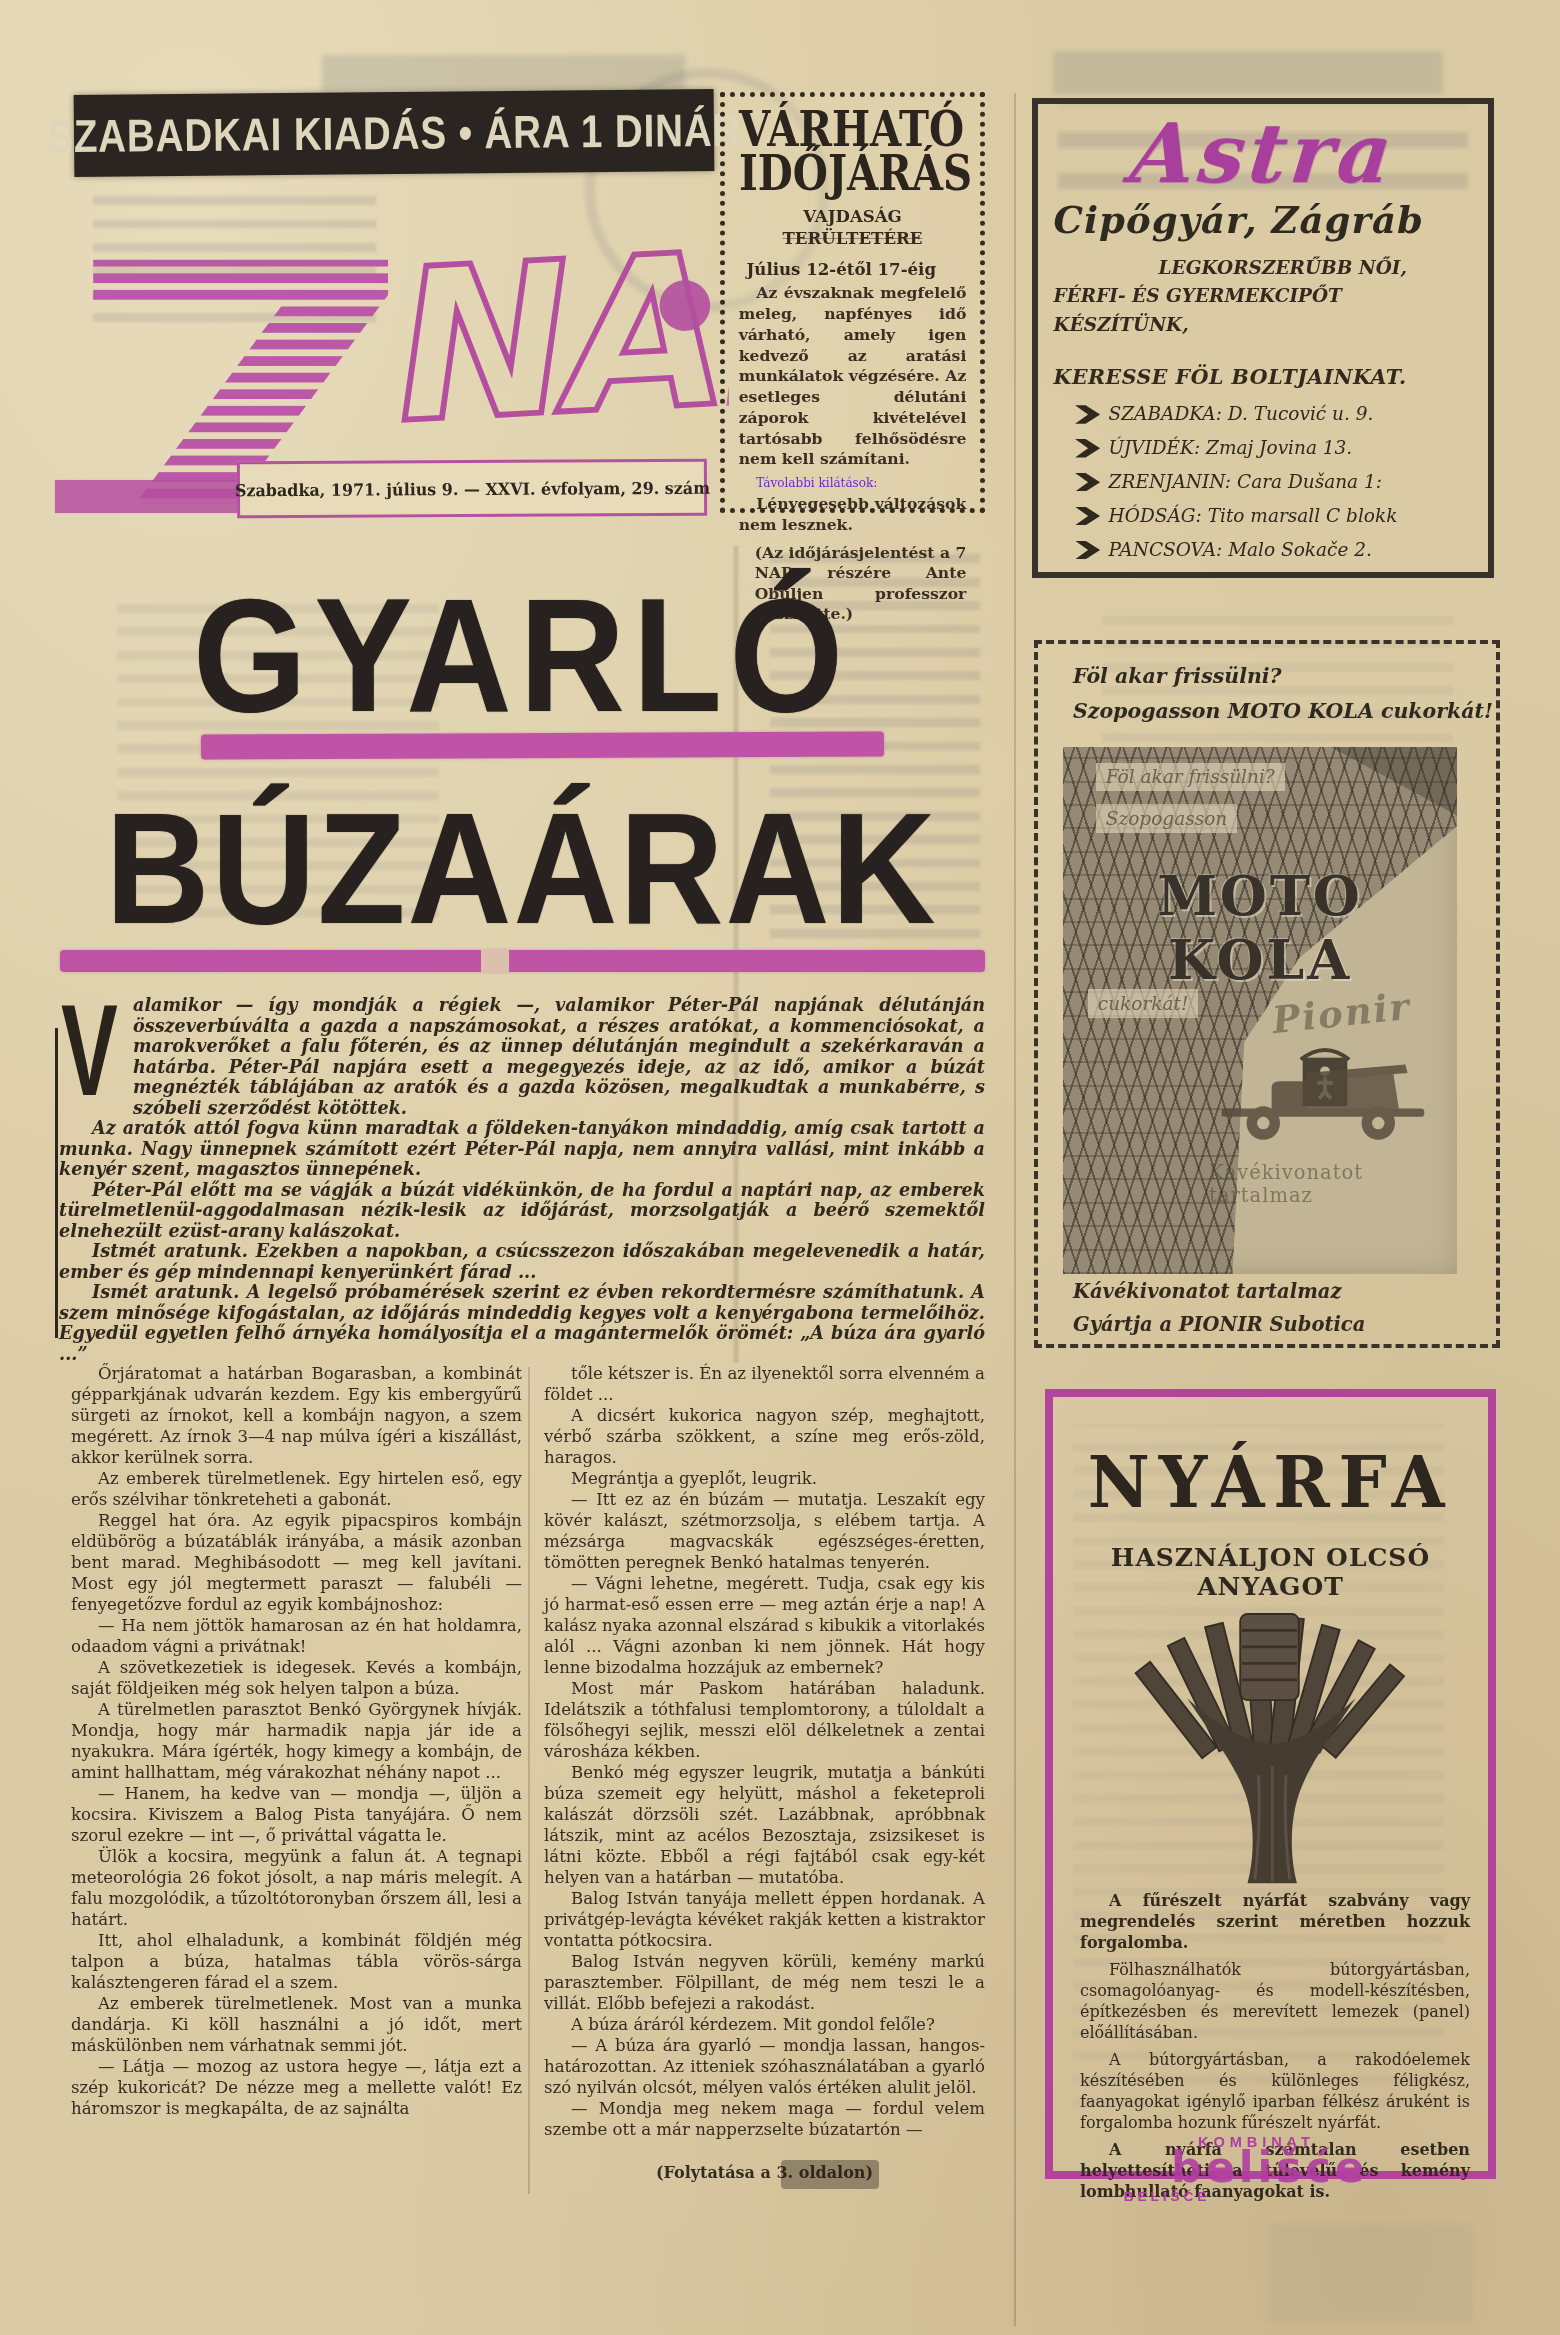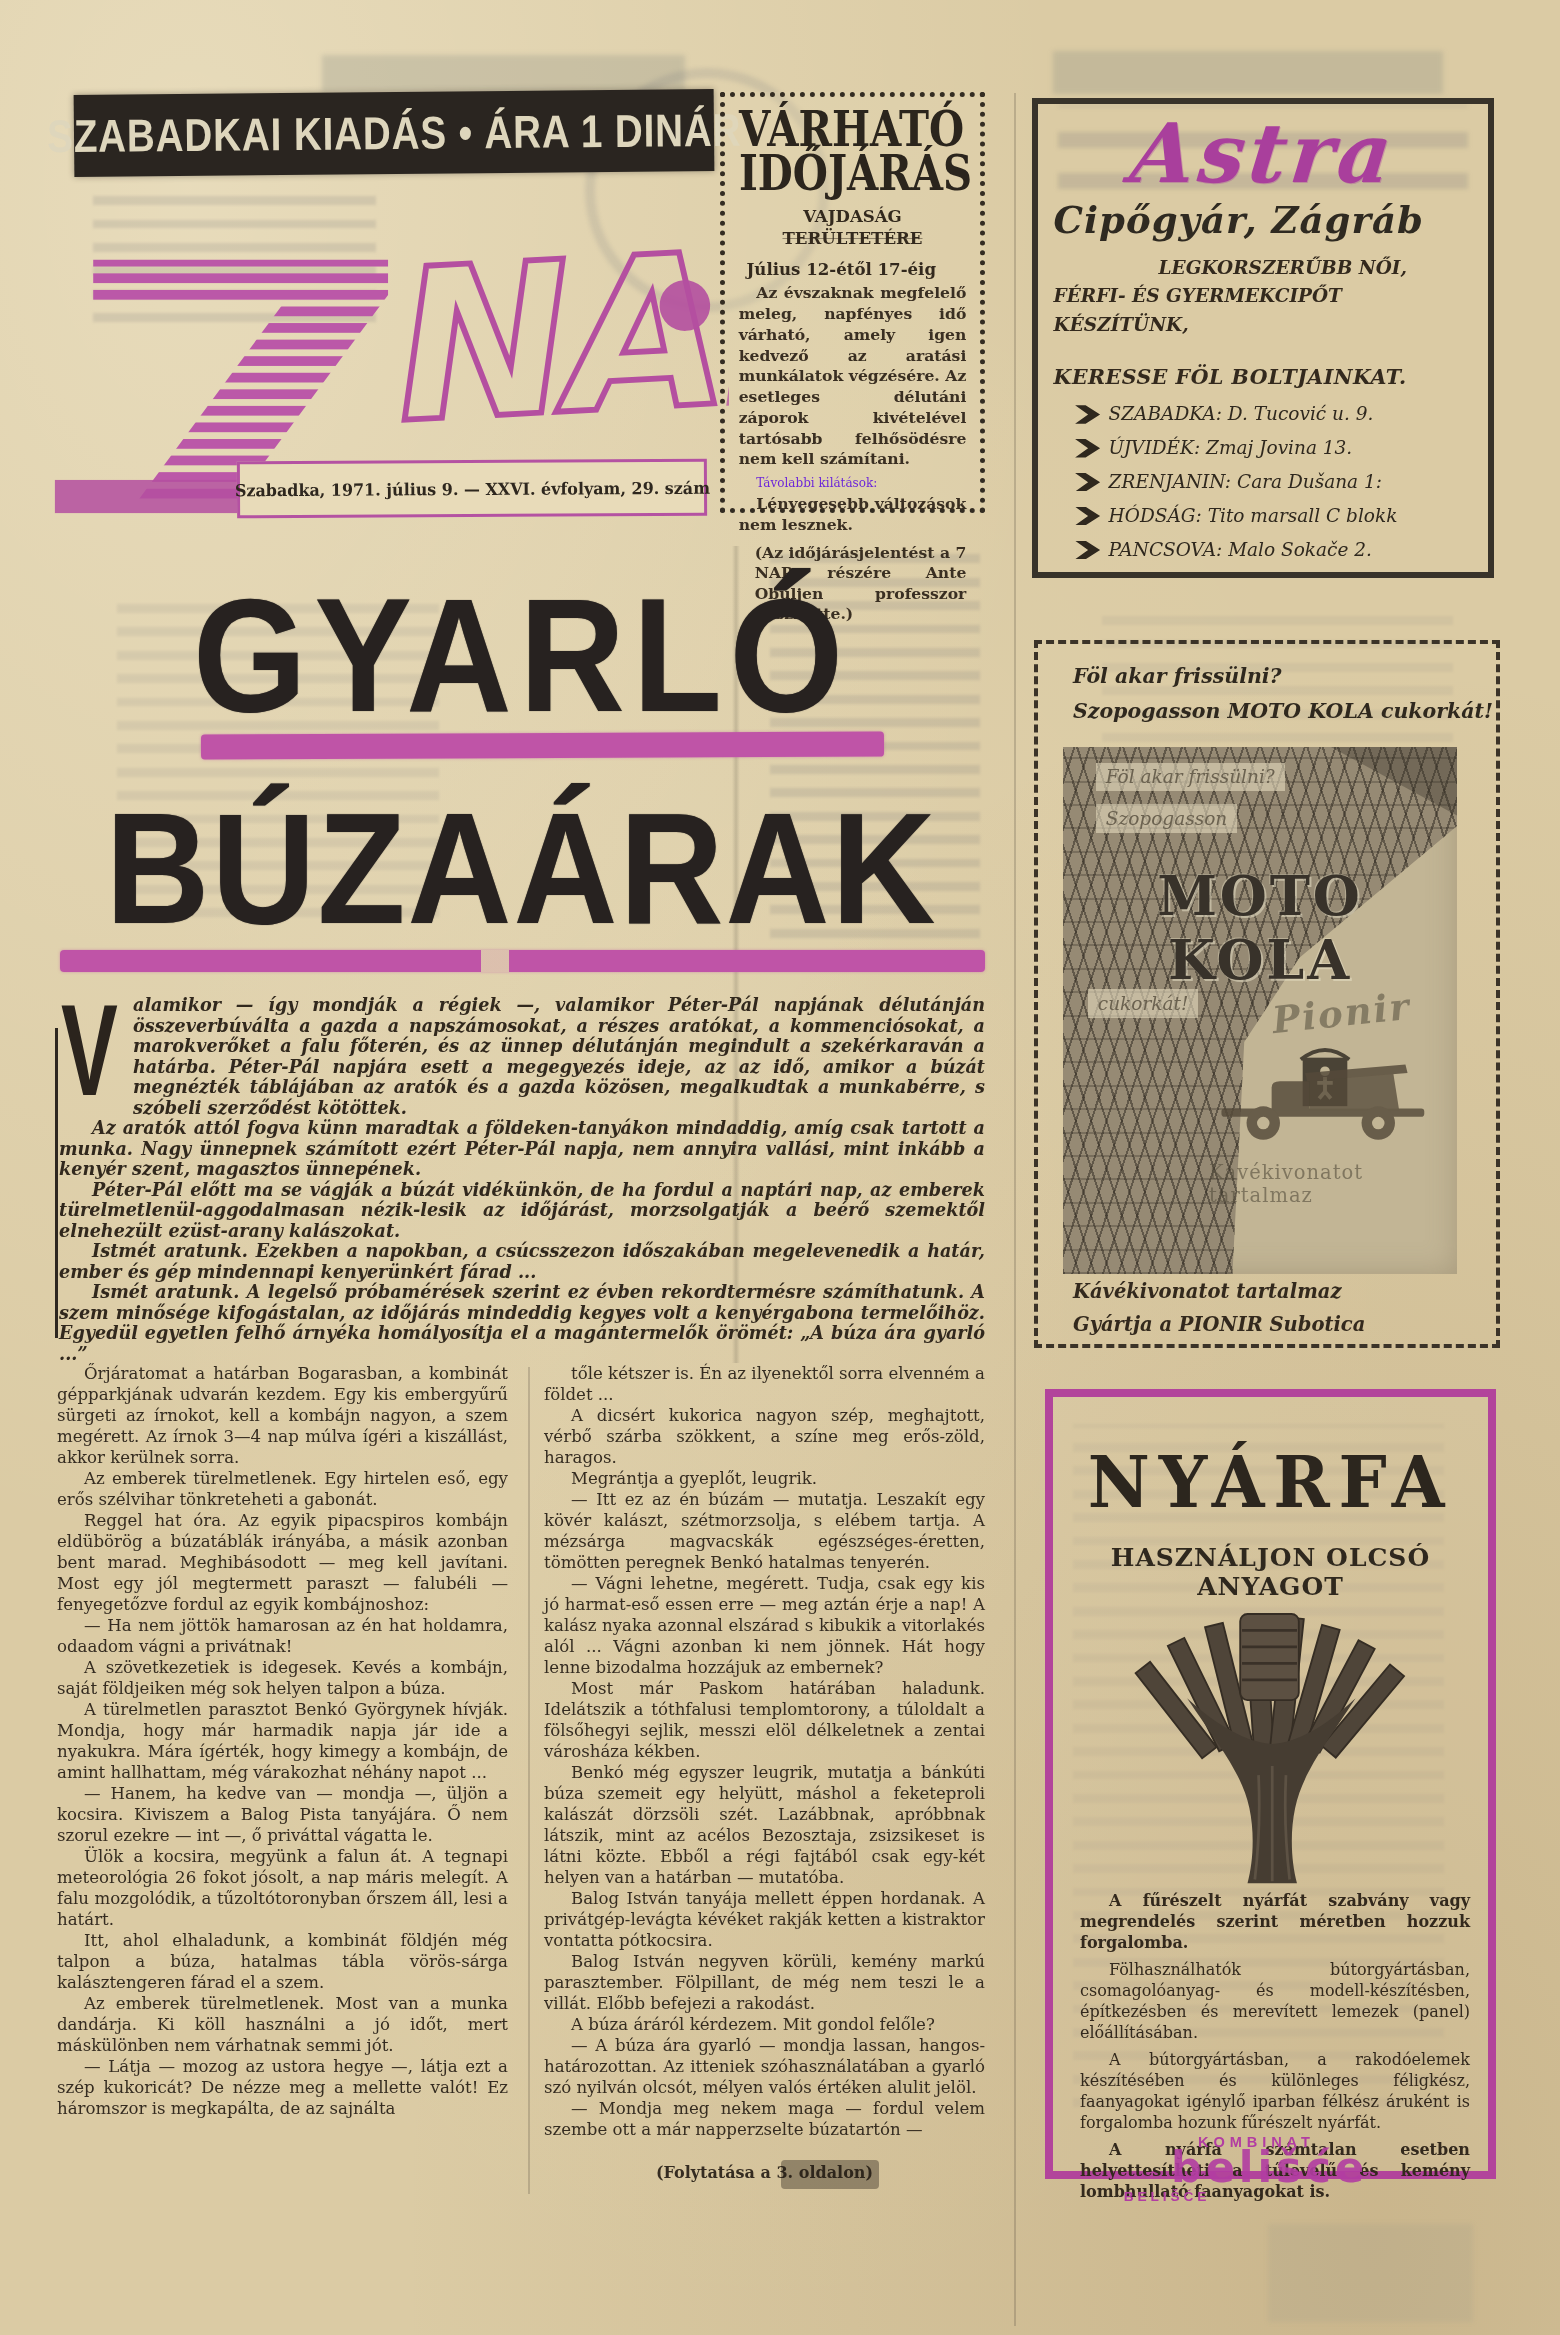--- a/index.html
+++ b/index.html
@@ -71,21 +71,21 @@
   .lead{left:59px;top:995px;width:926px;z-index:2;font-style:italic;font-weight:bold;
     font-size:17.6px;line-height:20.5px;text-align:justify;color:#31281d;}
   .lead::before{content:"";position:absolute;left:-3.9px;top:33px;width:2.9px;height:310px;background:#2e2720;}
   .lead p{margin:0;text-indent:33px;}
   .lead p.first{text-indent:0;}
   .dropcap{float:left;width:74px;height:123px;position:relative;}
   .dropcap span{position:absolute;left:2px;top:-5.9px;font-family:"Liberation Sans","DejaVu Sans",sans-serif;
     font-style:normal;font-weight:bold;font-size:129px;line-height:123px;transform:scaleX(.66);transform-origin:left top;color:#2b241d;}
   
   .col{position:absolute;top:1363px;z-index:2;font-size:16.6px;line-height:21px;text-align:justify;color:#352c21;}
-  .col1{left:57px;width:451px;}
+  .col1{left:71px;width:451px;}
   .col2{left:544px;width:441px;}
   .col p{margin:0;text-indent:27px;}
   .colrule{left:528px;top:1367px;width:2px;height:827px;}
   .railline{left:1014px;top:93px;width:2px;height:2233px;}
   .cont{margin-top:21.5px !important;text-align:center;text-indent:0 !important;font-weight:bold;font-size:16px;}
   .cont span{position:relative;white-space:nowrap;}
   .cont span::after{content:"";position:absolute;right:-5.9px;top:-2.9px;width:45%;height:29px;
     background:rgba(38,30,22,.38);border-radius:3.9px;}
   
   .moto{left:1034px;top:640px;width:466px;height:708px;border:4.9px dashed #3b3328;box-sizing:border-box;z-index:2;}

